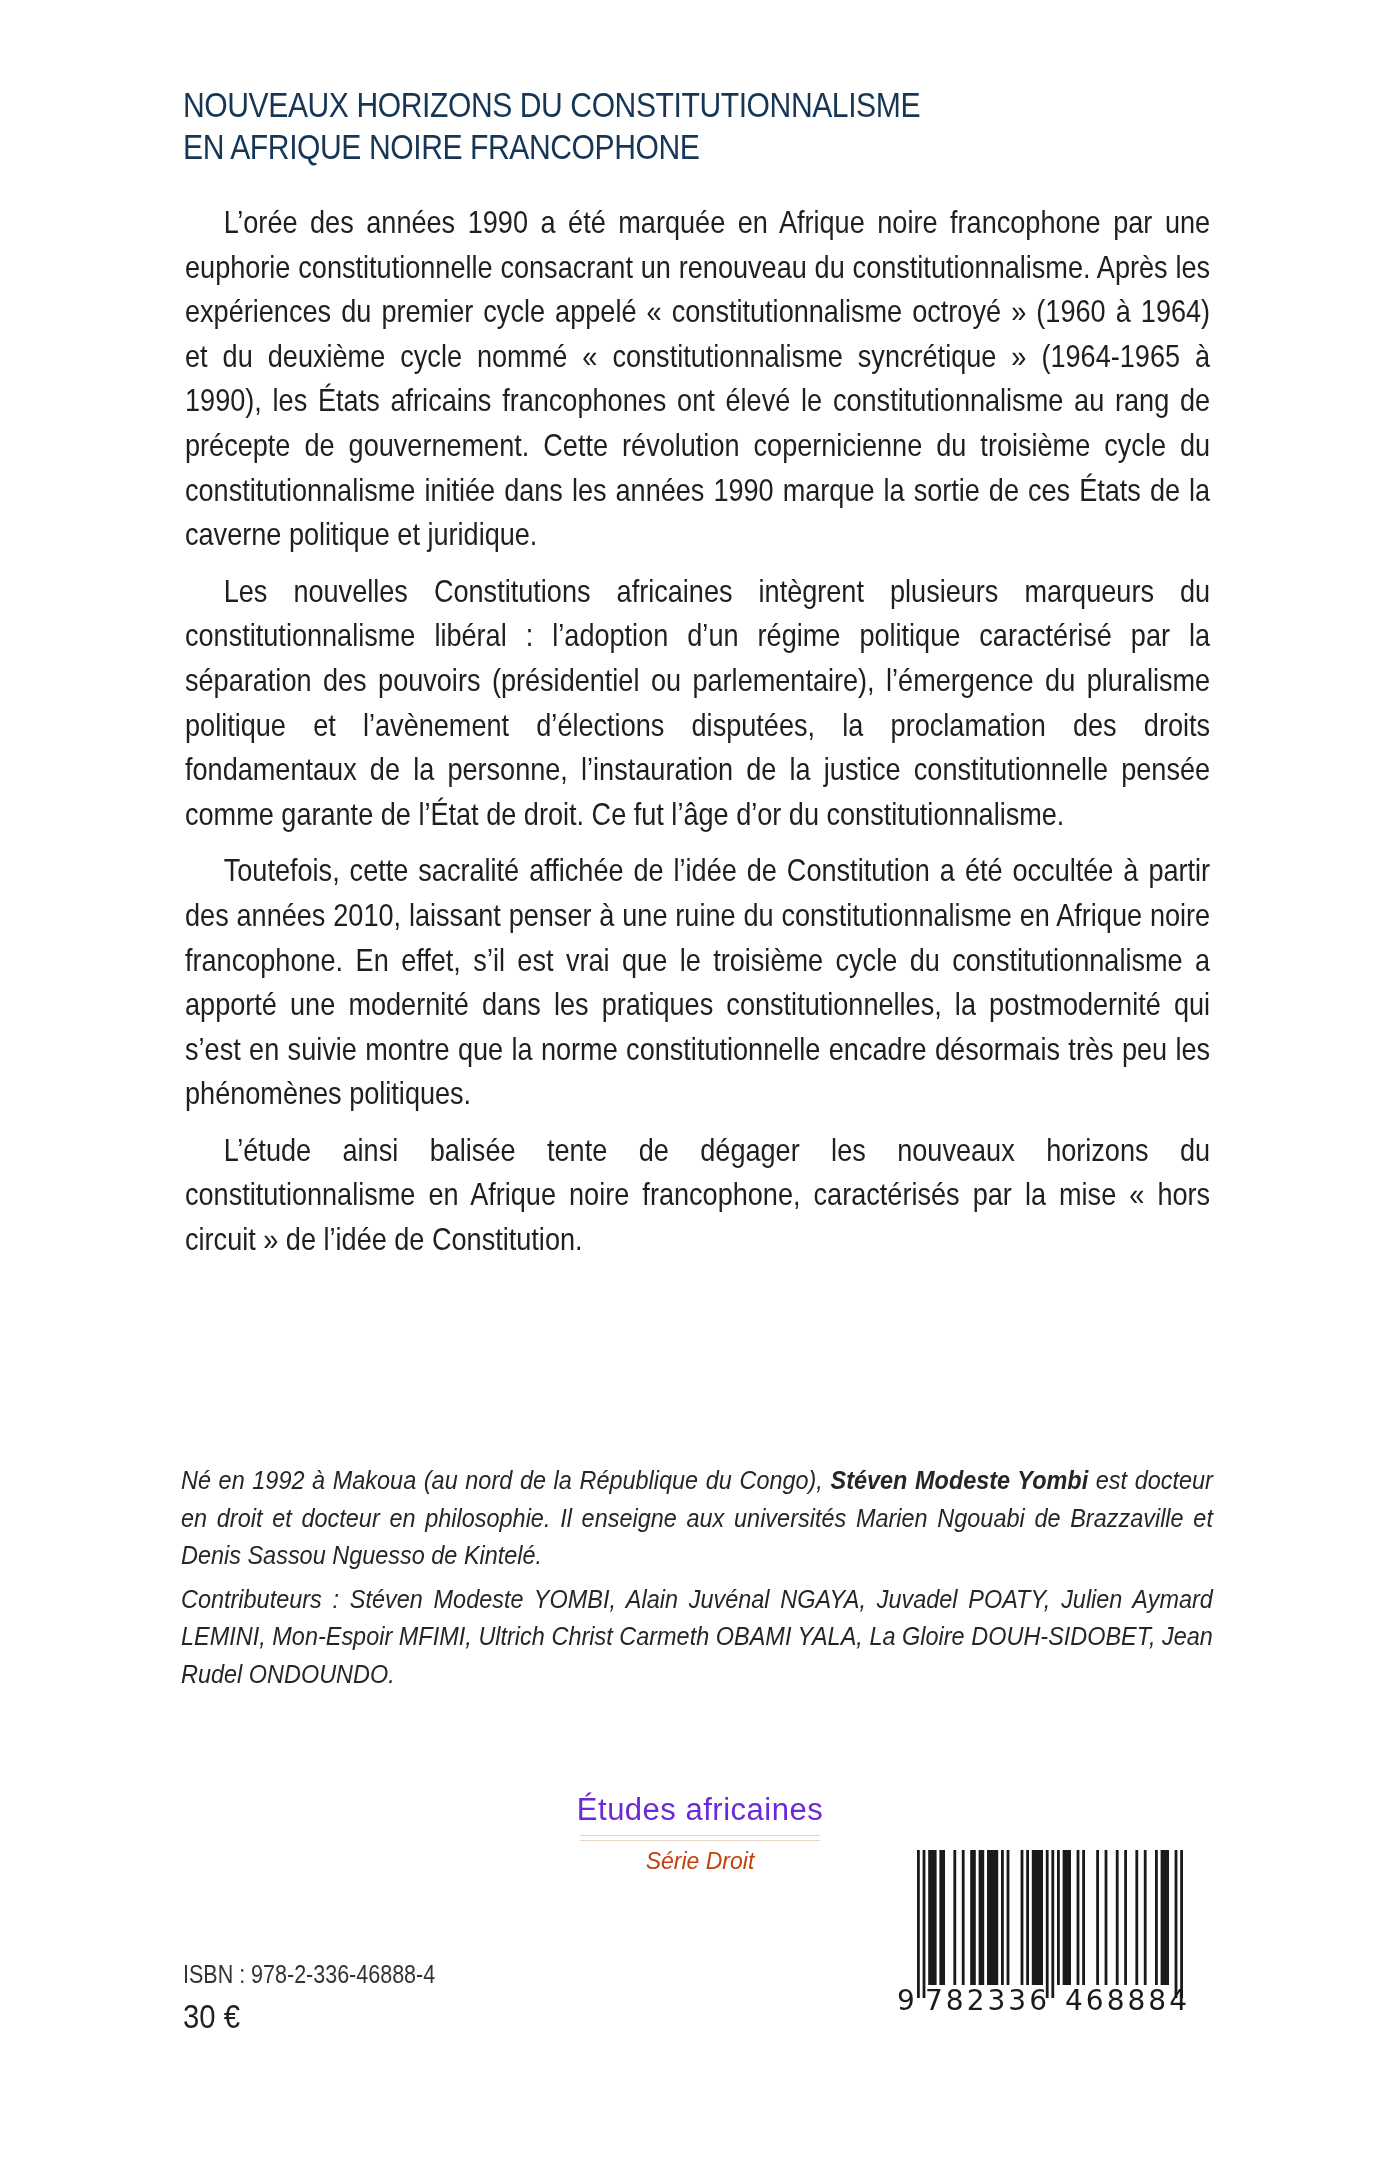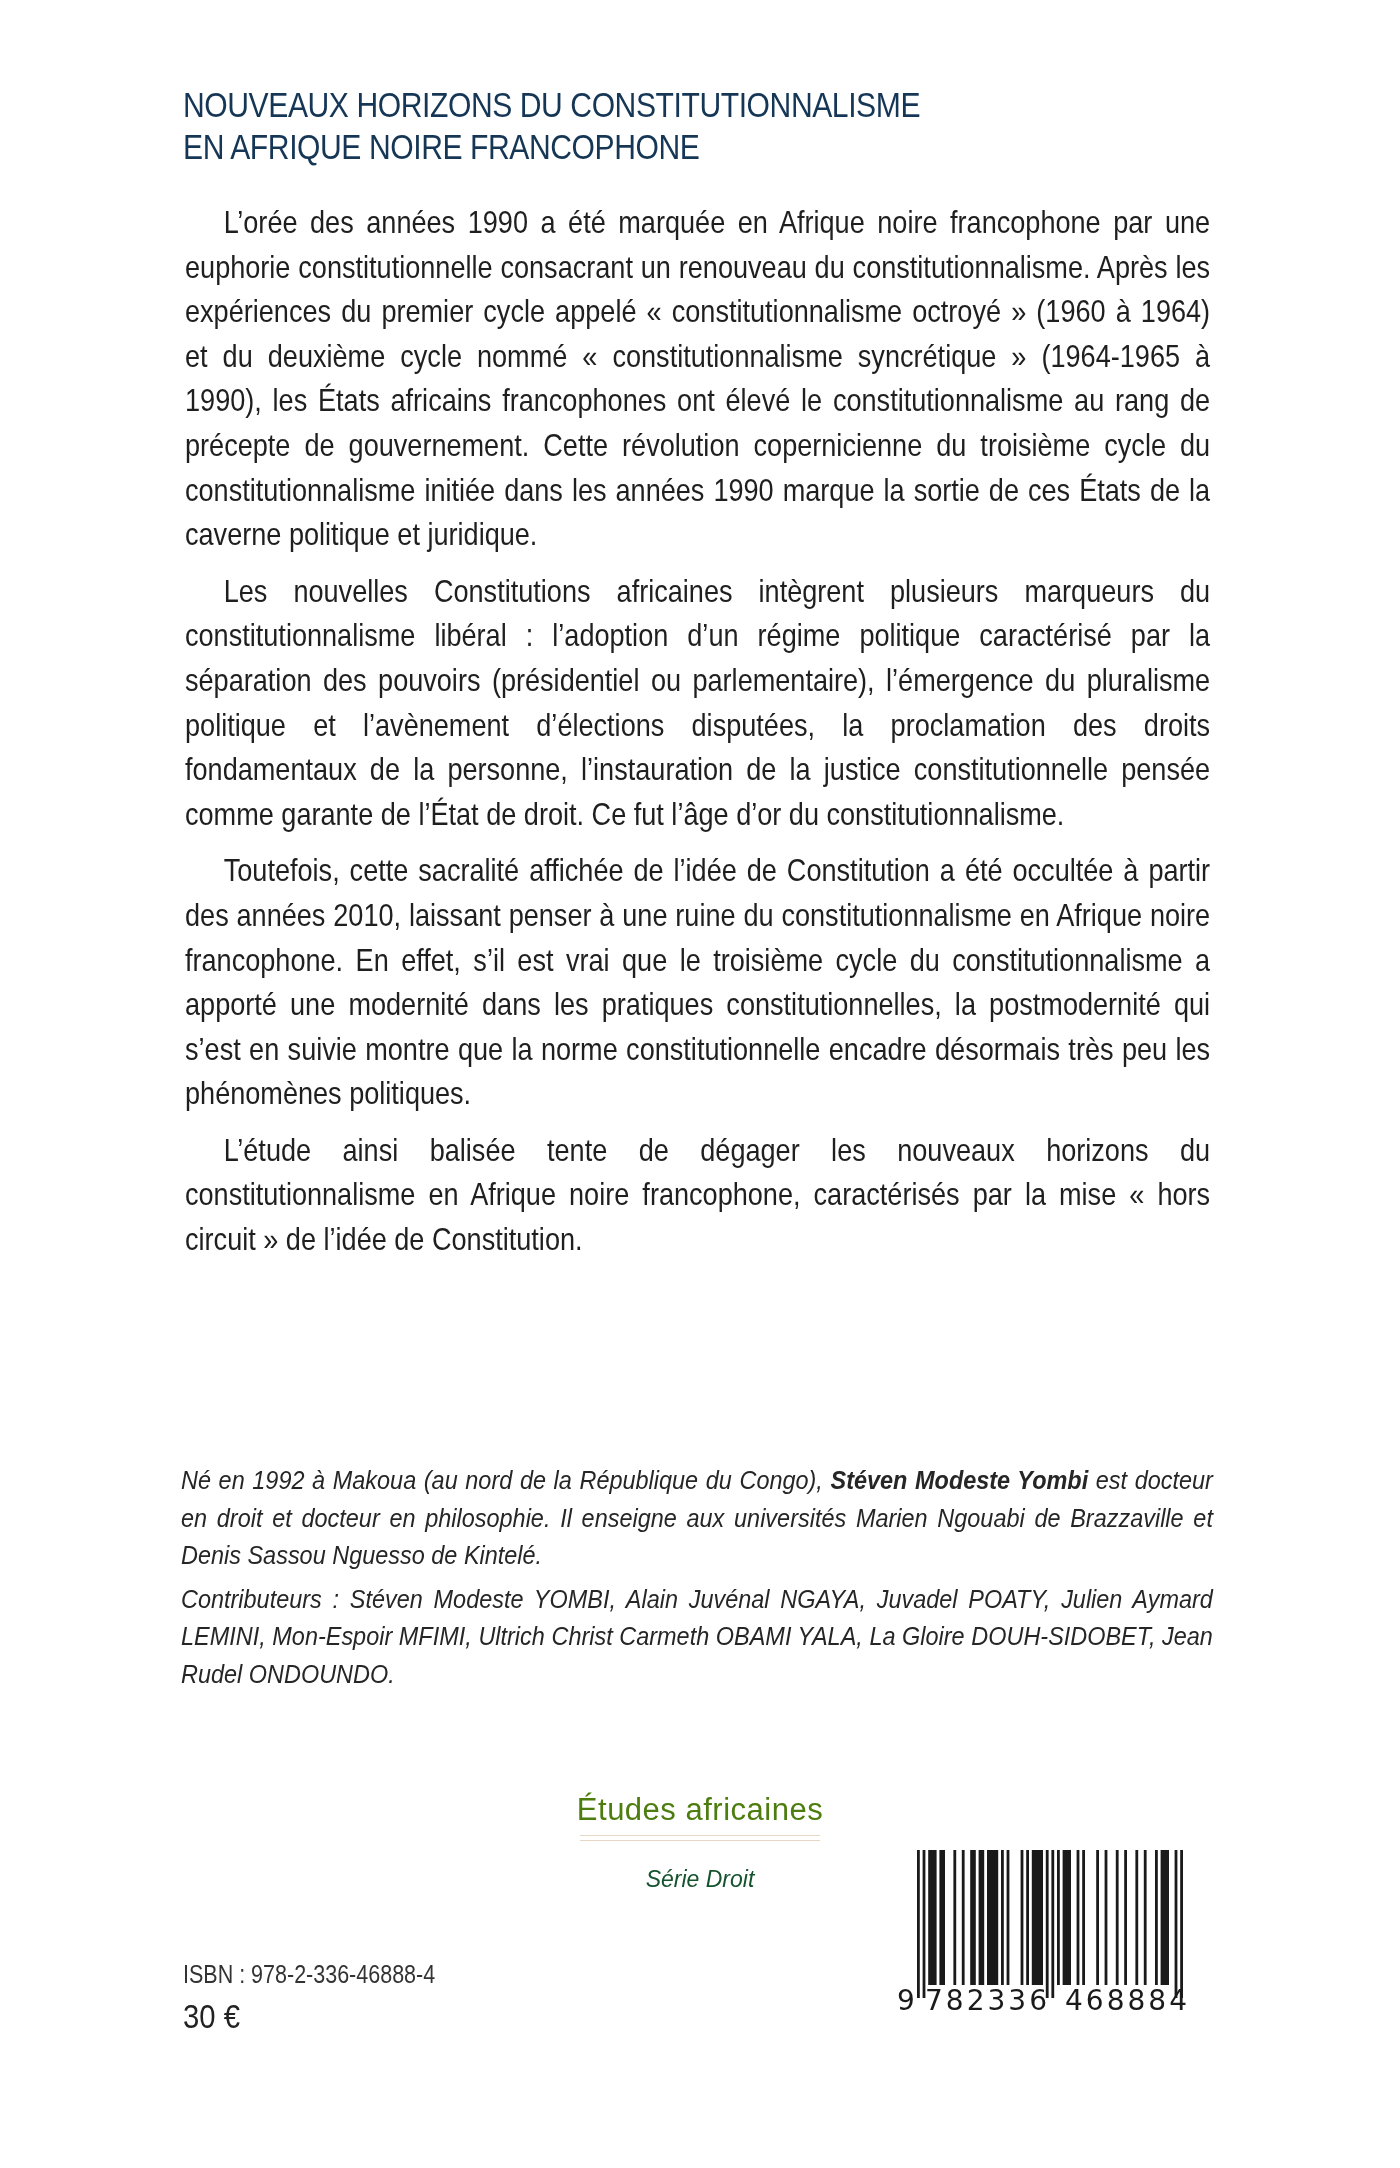--- a/index.html
+++ b/index.html
@@ -12,24 +12,24 @@
   .body-text { position: absolute; left: 185px; top: 200px; width: 1192px;
                transform: scaleX(0.86); transform-origin: left top;
                font-size: 31.5px; line-height: 44.6px; color: #1f1f1f; text-align: justify; }
   .body-text p { margin: 0 0 12px 0; text-indent: 45px; }
   .bio { position: absolute; left: 181px; top: 1462px; width: 1166px;
          transform: scaleX(0.885); transform-origin: left top;
          font-size: 26.5px; line-height: 37.5px; font-style: italic; color: #262626; text-align: justify; }
   .bio p { margin: 0 0 6px 0; }
   .bio b { font-weight: bold; }
   .series { position: absolute; left: 560px; top: 1790px; width: 280px; text-align: center; }
-  .series-name { font-size: 31px; color: #4d7c0f; font-weight: 300; letter-spacing: 0.5px; line-height: 40px; }
+  .series-name { font-size: 31px; color: #6d28d9; font-weight: 300; letter-spacing: 0.5px; line-height: 40px; }
   .series-rule { margin: 5px auto 0 auto; width: 240px; height: 4px;
                  border-top: 1px solid #e6d6c6; border-bottom: 1px solid #e6d6c6; }
-  .series-sub { font-size: 23px; font-style: italic; color: #14532d; line-height: 36px; margin-top: 20px; }
+  .series-sub { font-size: 23px; font-style: italic; color: #c2410c; line-height: 36px; margin-top: 2px; }
   .isbn { position: absolute; left: 183px; top: 1960px; font-size: 25px; color: #333;
           transform: scaleX(0.86); transform-origin: left top; white-space: nowrap; }
   .price { position: absolute; left: 183px; top: 1997px; font-size: 34px; color: #222;
            transform: scaleX(0.86); transform-origin: left top; white-space: nowrap; }
   .barcode { position: absolute; left: 895px; top: 1850px; width: 330px; height: 170px; }
   .barcode svg { display: block; }
   .bc-digit { font-family: "DejaVu Sans", sans-serif; font-size: 28px; fill: #1a1a1a; }
 </style>
 </head>
 <body>

